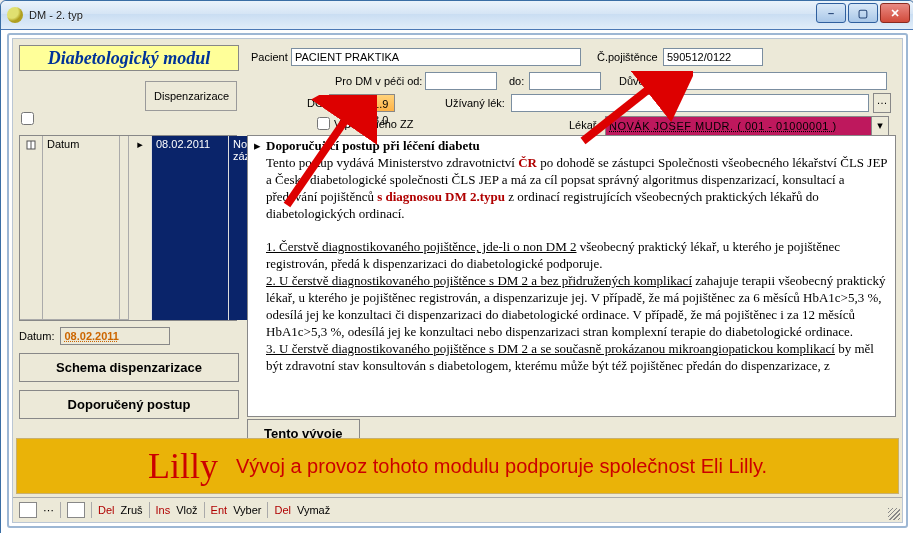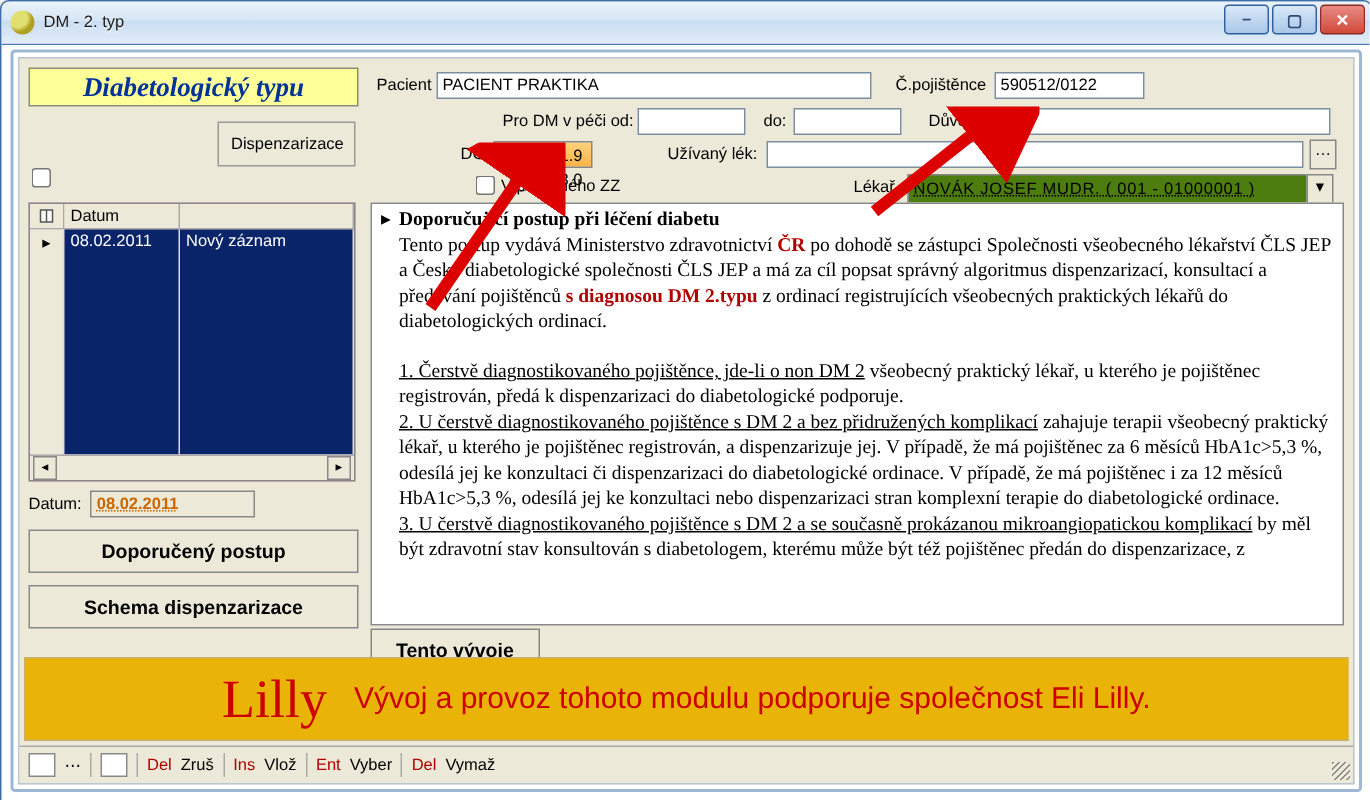--- a/index.html
+++ b/index.html
@@ -18,21 +18,21 @@
   .btn{border:1px solid #9a9a9a;background:#ece9d8;padding:3px 8px;font-size:11px;}
   .btn.disabled{color:#9a9a9a;}
   .chk{display:flex;align-items:center;gap:4px;}
   .chk input{margin:0;}
   .field{border:1px solid #7b8ea0;background:#fff;height:18px;padding:0 3px;font-size:11px;box-sizing:border-box;display:inline-block;vertical-align:middle;}
   .lbl{font-size:11px;}
   .dg-box{display:inline-flex;align-items:flex-end;border:1px solid #888;background:linear-gradient(#ffd27a,#ffb347);padding:1px 6px;height:18px;box-sizing:border-box;gap:0;flex-direction:column;}
   .dg-box label{display:flex;align-items:center;gap:2px;font-size:11px;}
   
   .left-col{position:absolute;left:6px;top:96px;width:218px;}
-  .grid{border:1px solid #888;background:#f9a8d4;height:184px;display:flex;flex-direction:column;}
+  .grid{border:1px solid #888;background:#c2410c;height:184px;display:flex;flex-direction:row;}
   .grid-head{display:flex;background:#ece9d8;border-bottom:1px solid #aaa;}
   .ghcell{border-right:1px solid #aaa;padding:2px 4px;font-size:11px;background:#ece9d8;}
   .ghcell svg{vertical-align:middle;}
   .body-cells{flex:1;display:flex;}
   .bcell{border-right:1px solid #ddd;padding:2px 4px;font-size:11px;background:#fff;}
   .bcell.sel{background:#0a246a;color:#fff;}
   .hscroll{height:16px;background:#ece9d8;border-top:1px solid #aaa;display:flex;align-items:center;justify-content:space-between;padding:0 2px;}
   .scrbtn{width:14px;height:14px;border:1px solid #888;background:#ece9d8;font-size:9px;line-height:12px;text-align:center;}
   .datum-row{display:flex;align-items:center;gap:6px;margin-top:6px;}
   .datum-row input{color:#cc6600;font-weight:bold;}
@@ -65,21 +65,21 @@
       <div class="winbtn">–</div>
       <div class="winbtn">▢</div>
       <div class="winbtn close">✕</div>
     </div>
   </div>
 
   <div class="client">
     <div class="client-inner">
 
       <div class="top-area">
-        <div class="module-title">Diabetologický typu</div>
+        <div class="module-title">Diabetologický modul</div>
 
         <button class="btn" style="position:absolute;left:132px;top:42px;width:92px;height:30px;">Dispenzarizace</button>
 
         <label class="chk" style="position:absolute;left:8px;top:73px;">
           <input type="checkbox" style="">
         </label>
 
         <span class="lbl" style="position:absolute;left:238px;top:12px;">Pacient</span>
         <input class="field" style="position: absolute; left: 278px; top: 9px; width: 290px;" value="PACIENT PRAKTIKA">
         <span class="lbl" style="position:absolute;left:584px;top:12px;">Č.pojištěnce</span>
@@ -105,21 +105,21 @@
         </span>
         <span class="lbl" style="position:absolute;left:432px;top:58px;">Užívaný lék:</span>
         <input class="field" style="position: absolute; left: 498px; top: 55px; width: 358px;" value="">
         <span style="position:absolute;left:860px;top:54px;width:16px;height:18px;border:1px solid #888;background:#ece9d8;text-align:center;">…</span>
 
         <label class="chk" style="position:absolute;left:304px;top:78px;">
           <input type="checkbox" style="">
           <span>V péči jiného ZZ</span>
         </label>
         <span class="lbl" style="position:absolute;left:556px;top:80px;">Lékař</span>
-        <span style="position:absolute;left:592px;top:77px;width:264px;height:18px;border:1px solid #888;background:#4d7c0f;display:flex;align-items:center;padding:0 3px;text-align:center;">
+        <span style="position:absolute;left:592px;top:77px;width:264px;height:18px;border:1px solid #888;background:#be185d;display:flex;align-items:center;padding:0 3px;text-align:center;">
           <span style="text-decoration:underline dotted;letter-spacing:.5px;">NOVÁK JOSEF MUDR. ( 001 - 01000001 )</span>
         </span>
         <span style="position:absolute;left:858px;top:77px;width:16px;height:18px;border:1px solid #888;background:#ece9d8;text-align:center;line-height:16px;">▾</span>
       </div>
 
       <div class="left-col">
         <div class="grid">
           <div class="grid-head">
             <div class="ghcell" style="width:14px;text-align:center;">
               <svg width="10" height="10">
@@ -140,22 +140,22 @@
             <span style="flex:1"></span>
             <span class="scrbtn">▸</span>
           </div>
         </div>
 
         <div class="datum-row">
           <span class="lbl">Datum:</span>
           <input class="field" style="width: 110px; border: 1px solid rgb(136, 136, 136); background: rgb(236, 233, 216); text-decoration: underline dotted;" value="08.02.2011">
         </div>
 
+        <div class="bigbtn">Schema dispenzarizace</div>
         <div class="bigbtn">Doporučený postup</div>
-        <div class="bigbtn">Schema dispenzarizace</div>
       </div>
 
       <div class="right">
         <span class="bullet">▸</span>
         <b>Doporučující postup při léčení diabetu</b><br>
         <span>Tento postup vydává Ministerstvo zdravotnictví </span><b class="red">ČR</b><span> po dohodě se zástupci Společnosti všeobecného lékařství ČLS JEP a České diabetologické společnosti ČLS JEP a má za cíl popsat správný algoritmus dispenzarizací, konsultací a předávání pojištěnců </span><b class="red">s diagnosou  DM 2.typu</b><span> z ordinací registrujících všeobecných praktických lékařů do diabetologických ordinací.</span>
         <br><br>
         <u>1. Čerstvě diagnostikovaného pojištěnce, jde-li o non DM 2</u><span>  všeobecný praktický lékař, u kterého je pojištěnec registrován,  předá k dispenzarizaci do diabetologické podporuje.</span><br>
         <u>2. U čerstvě diagnostikovaného pojištěnce s DM 2 a bez přidružených komplikací</u><span> zahajuje terapii všeobecný praktický lékař, u kterého je pojištěnec registrován, a dispenzarizuje jej. V případě, že má pojištěnec za 6 měsíců HbA1c&gt;5,3 %, odesílá jej ke konzultaci či dispenzarizaci do diabetologické ordinace. V případě, že má pojištěnec i za 12 měsíců HbA1c&gt;5,3 %, odesílá jej ke konzultaci nebo dispenzarizaci stran komplexní terapie do diabetologické ordinace.</span><br>
         <u>3. U čerstvě diagnostikovaného pojištěnce s DM 2 a se současně prokázanou mikroangiopatickou komplikací</u><span> by měl být zdravotní stav konsultován s diabetologem, kterému může být též pojištěnec předán do dispenzarizace, z</span>

